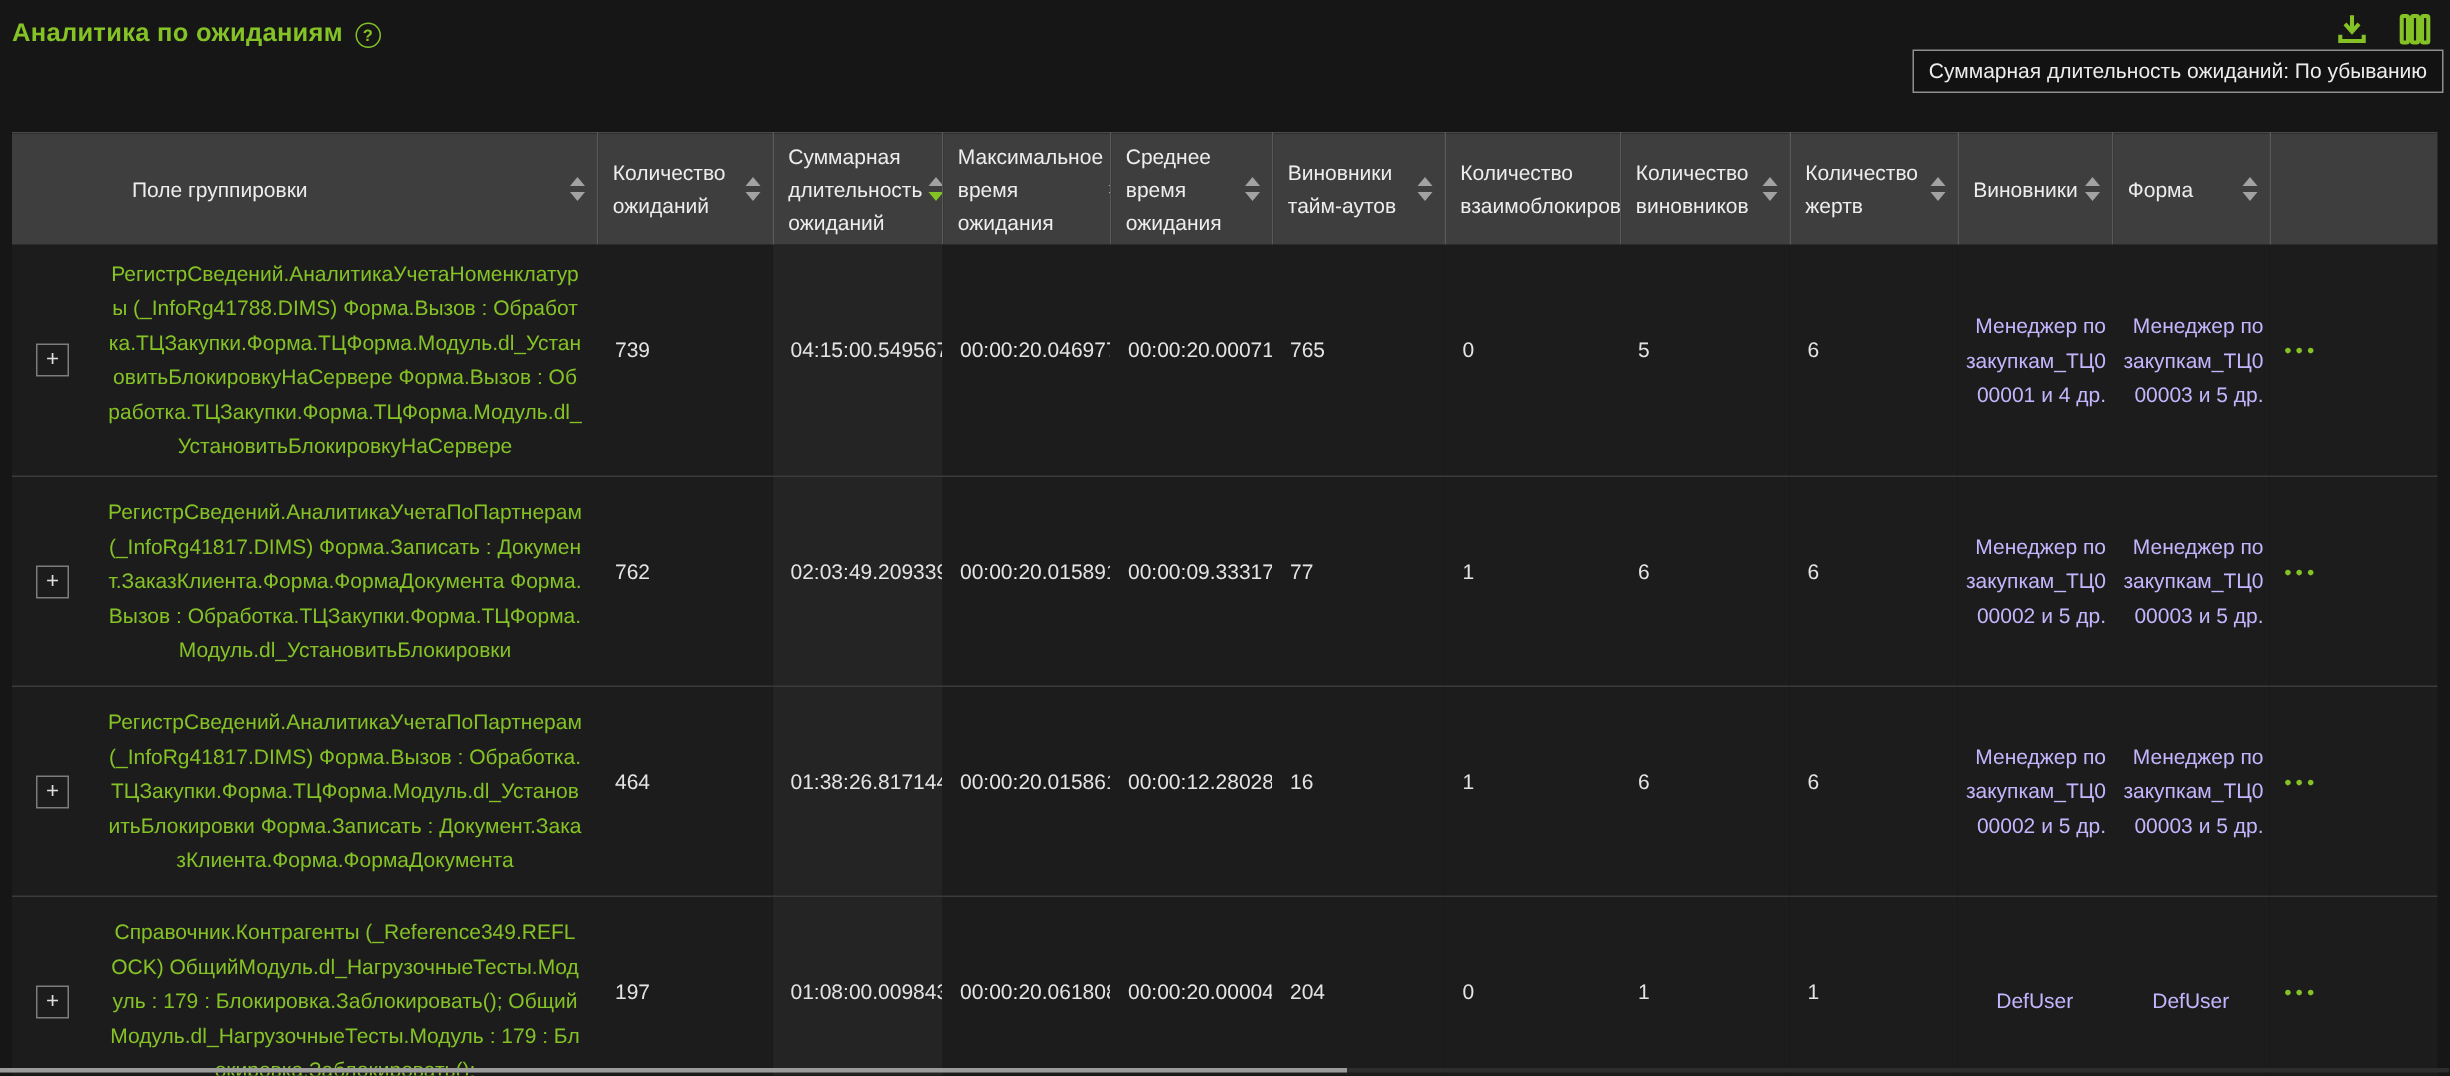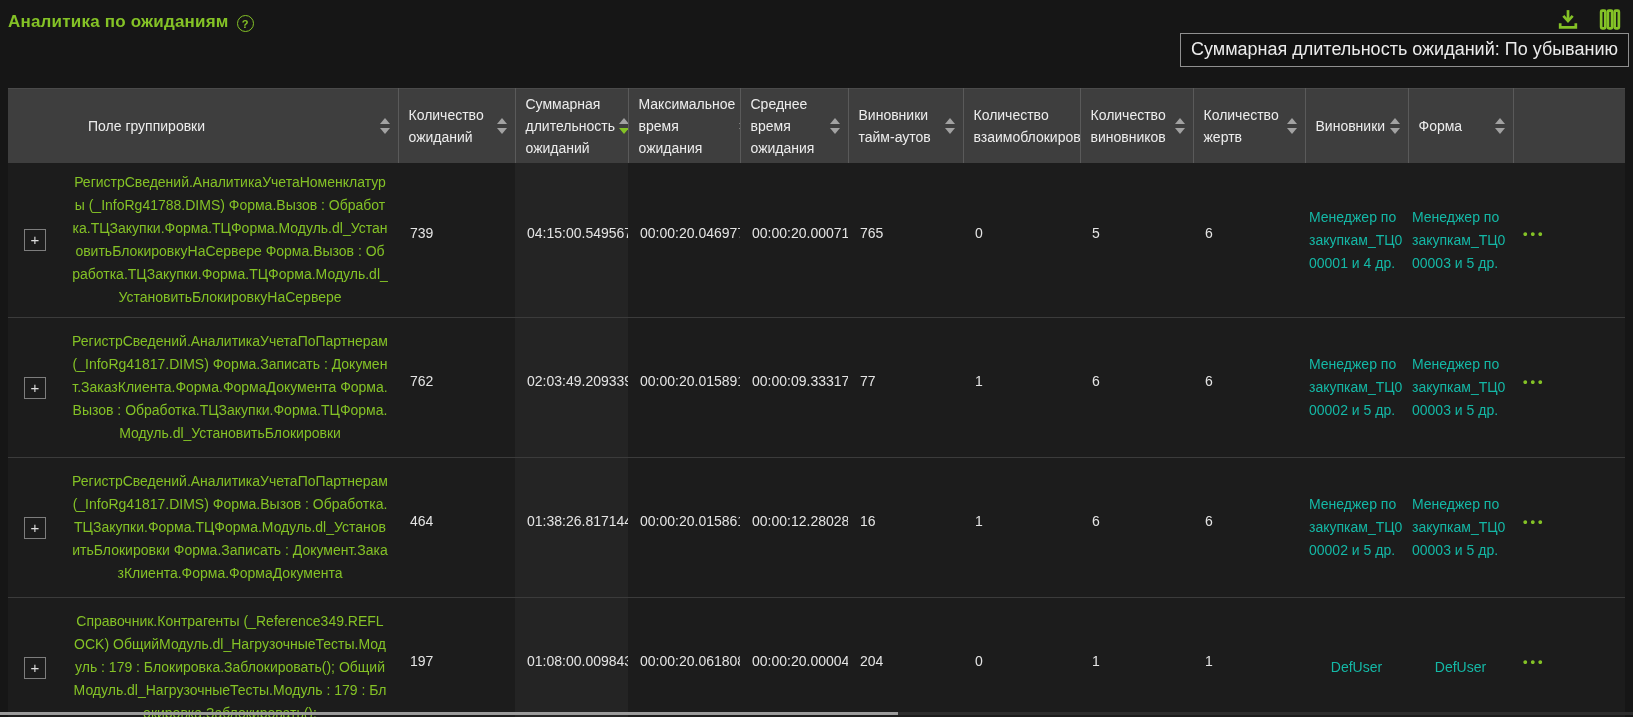--- a/index.html
+++ b/index.html
@@ -22,21 +22,21 @@
     border: 1.5px solid #84c226; border-radius: 50%;
     color: #84c226; font-size: 11px; font-weight: bold; cursor: pointer;
   }
   .top-icons { margin-left: auto; display: flex; gap: 16px; align-items: center; }
   .icon-btn { background: none; border: none; cursor: pointer; padding: 0; line-height: 0; }
   .icon-btn svg { stroke: #84c226; fill: none; stroke-width: 2.6; }
   
   .sort-tooltip {
     position: absolute; top: 33px; right: 4px;
     border: 1px solid #8f8f8f; background: #121212;
-    color: #ececec; font-size: 18px; padding: 5px 10px 6px 10px;
+    color: #ececec; font-size: 14px; padding: 5px 10px 6px 10px;
     white-space: nowrap;
   }
   
   table {
     position: absolute; left: 8px; top: 88px; width: 1617px;
     border-collapse: collapse; table-layout: fixed;
   }
   thead th {
     background: #3e3e3e; height: 72px;
     color: #ededed; font-size: 14px; font-weight: normal;
@@ -70,22 +70,22 @@
     border: 1px solid #7d7d7d; color: #dedede;
     font-size: 15px; line-height: 18px; cursor: pointer;
     font-family: "Liberation Sans", sans-serif;
   }
   td.c-group {
     color: #84c226; text-align: center;
     word-break: break-all; line-height: 23px; padding: 8px 10px;
   }
   td.c-link { padding: 8px 4px; text-align: center; }
   .cell-link {
-    color: #14b8a6; cursor: pointer; display: inline-block;
-    word-break: break-all; line-height: 23px; text-align: left;
+    color: #c4b5fd; cursor: pointer; display: inline-block;
+    word-break: break-all; line-height: 23px; text-align: right;
   }
   td.c-more { padding-left: 10px; }
   .more-btn {
     color: #84c226; letter-spacing: 3px; font-size: 13px;
     font-weight: bold; cursor: pointer;
   }
   
   .h-scrollbar {
     position: absolute; left: 0; bottom: 2px; width: 100%; height: 3px;
     background: #2d2d2d;

